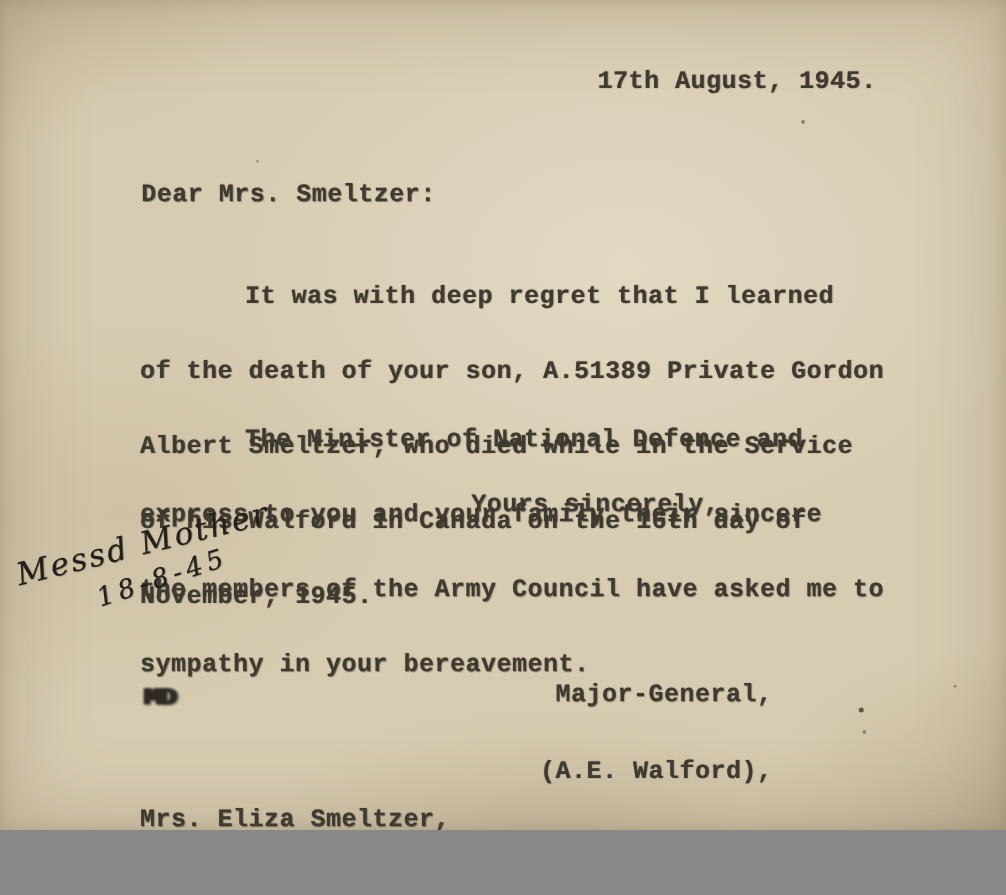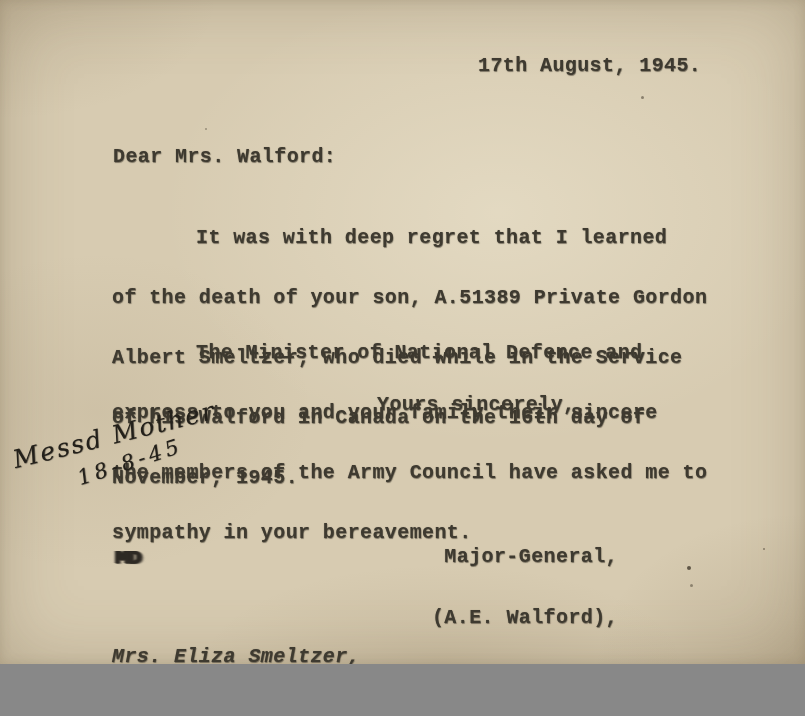--- a/index.html
+++ b/index.html
@@ -41,21 +41,21 @@
     left:115px;top:548px;
     font-size:19px;
     letter-spacing:-1.5px;
     color:#2e2a24;
     filter:blur(0.7px);
     text-shadow:1px 0 0 #2e2a24,-1px 0 0 #2e2a24,0 1px 0 rgba(46,42,36,0.9),2px 1px 1px rgba(46,42,36,0.6);
     transform:scaleX(1.25);
     transform-origin:left center;
   }
   .address{left:112px;top:607px;}
-  .address .line{height:20px;font-style:italic;}
+  .address .line{height:20px;}
   .handwriting{
     position:absolute;left:10px;top:446px;
     font-family:"DejaVu Serif", serif;
     font-style:italic;
     color:#23201a;
     transform:rotate(-14deg);
     transform-origin:left top;
   }
   .hw-line1{
     font-size:25px;
@@ -77,21 +77,21 @@
   .speck.s5{left:300px;top:680px;width:2px;height:2px;background:rgba(56,48,36,0.35);}
   .speck.s6{left:205px;top:128px;width:2px;height:2px;background:rgba(56,48,36,0.4);}
 </style>
 </head>
 <body>
 
 <div class="page">
 
   <div class="tw date">17th August, 1945.</div>
 
-  <div class="tw salutation">Dear Mrs. Walford:</div>
+  <div class="tw salutation">Dear Mrs. Smeltzer:</div>
 
   <div class="tw para para1">
     <div class="line indent">It was with deep regret that I learned</div>
     <div class="line">of the death of your son, A.51389 Private Gordon</div>
     <div class="line">Albert Smeltzer, who died while in the Service</div>
     <div class="line">of his Walford in Canada on the 16th day of</div>
     <div class="line">November, 1945.</div>
   </div>
 
   <div class="tw para para2">

